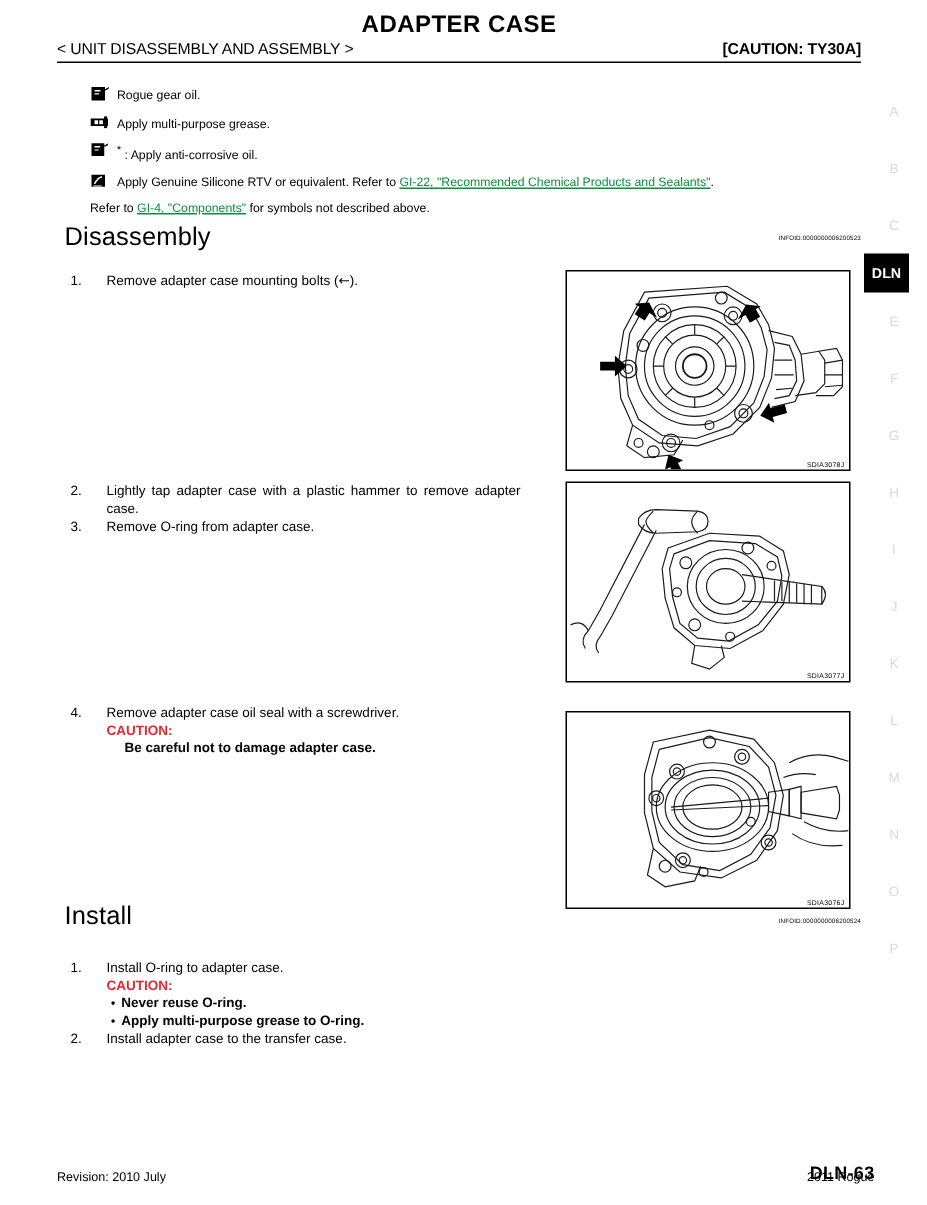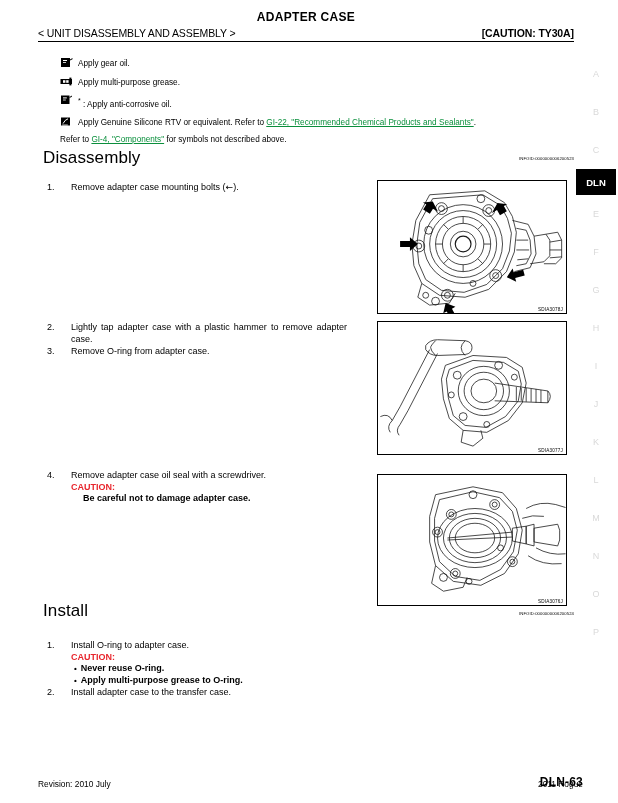--- a/index.html
+++ b/index.html
@@ -23,21 +23,21 @@
 
   
   .header {
     position: absolute;
     left: 38px;
     top: 10px;
     width: 536px;
   }
   .header-title {
     text-align: center;
-    font-size: 12px;
+    font-size: 16px;
     font-weight: bold;
     letter-spacing: 0.3px;
     line-height: 14px;
   }
   .header-row {
     display: flex;
     justify-content: space-between;
     align-items: flex-end;
     margin-top: 3px;
   }
@@ -179,21 +179,21 @@
     align-items: center;
     justify-content: center;
     font-size: 9px;
     color: #d9d9d9;
   }
   .tab.active {
     background: #000000;
     color: #ffffff;
     font-weight: bold;
     font-size: 9.5px;
-    width: 40px;
+    width: 30px;
     height: 26px;
     margin-left: 2px;
   }
 
   
   .footer {
     position: absolute;
     left: 38px;
     bottom: 14px;
     width: 545px;
@@ -231,21 +231,21 @@
 
     <div class="legend-row">
       <span class="legend-icon">
         <svg viewBox="0 0 13 11">
             <rect x="1" y="1" width="9" height="9" fill="#000"></rect>
             <path d="M3 3 h4 v1 h-4z" fill="#fff"></path>
             <path d="M3 5.2 h3 v0.8 h-3z" fill="#fff"></path>
             <path d="M10 2.5 l2.5 -1.5 v1.2 l-2.5 1.3z" fill="#000"></path>
           </svg>
       </span>
-      <span class="legend-text">Apply gear oil.</span>
+      <span class="legend-text">Rogue gear oil.</span>
     </div>
 
     <div class="legend-row">
       <span class="legend-icon">
         <svg viewBox="0 0 13 11">
             <rect x="0.5" y="3" width="11.5" height="5" fill="#000"></rect>
             <rect x="3" y="4.2" width="2.4" height="2.6" fill="#fff"></rect>
             <rect x="6.2" y="4.2" width="2.4" height="2.6" fill="#fff"></rect>
             <rect x="9.4" y="1.6" width="2" height="7.8" fill="#000"></rect>
           </svg>

